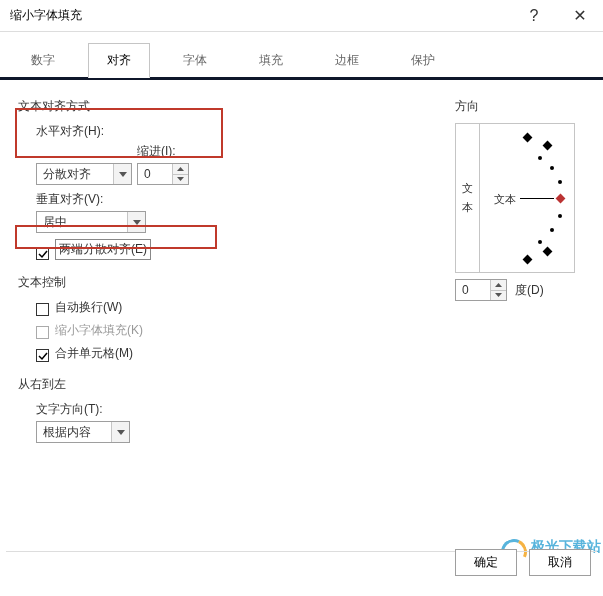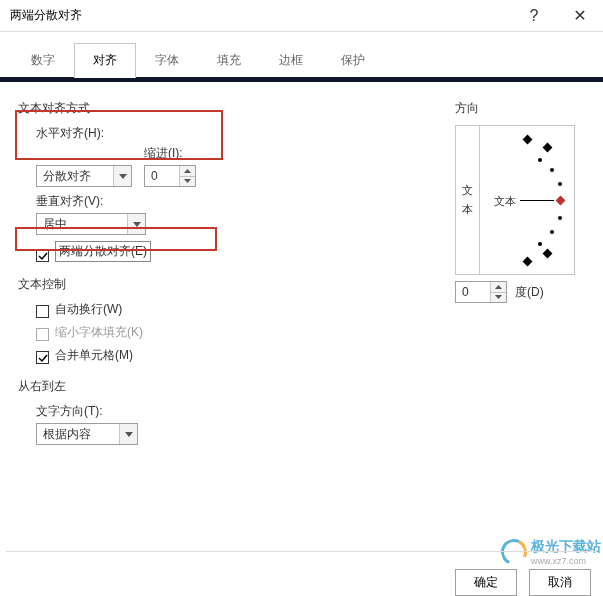--- a/index.html
+++ b/index.html
@@ -2,21 +2,21 @@
 <html><head>
 <meta charset="utf-8">
 <style>
 * { box-sizing: border-box; font-family: "Microsoft YaHei", "SimSun", sans-serif; }
 body { margin: 0; background: #fff; width: 603px; height: 596px; position: relative; overflow: hidden; }
 
 .titlebar { height: 32px; display: flex; align-items: center; border-bottom: 1px solid #ddd; }
 .titlebar .title { font-size: 12px; padding-left: 10px; flex: 1; }
 .titlebar .btn { width: 46px; height: 32px; display: flex; align-items: center; justify-content: center; color: #333; }
 
-.tabs { display: flex; padding: 10px 12px 0 12px; border-bottom: 5px solid #0f172a; }
+.tabs { display: flex; padding: 10px 12px 0 12px; border-bottom: 3px solid #0f172a; gap: 14px; }
 .tab { font-size: 12px; padding: 8px 18px; color: #666; border: 1px solid transparent; position: relative; top: 1px; }
 .tab.active { color: #000; border: 1px solid #c5c5c5; border-bottom: 1px solid #fff; background: #fff; }
 
 .content { padding: 14px 18px 0 18px; font-size: 12px; color: #333; position: relative; }
 
 .left-col { float: left; width: 340px; }
 .right-col { float: right; width: 130px; }
 
 .section-title { margin: 4px 0 8px 0; }
 
@@ -48,35 +48,35 @@
 .orient-left { width: 24px; border-right: 1px solid #c5c5c5; display: flex; flex-direction: column; align-items: center; justify-content: center; gap: 4px; font-size: 11px; }
 .orient-right { flex: 1; position: relative; }
 .dot { position: absolute; width: 4px; height: 4px; background: #000; border-radius: 50%; }
 .diamond { position: absolute; width: 7px; height: 7px; background: #000; transform: rotate(45deg); }
 .diamond.red { background: #b33; }
 .orient-line { position: absolute; height: 1px; background: #000; }
 .orient-text { position: absolute; font-size: 11px; }
 
 .deg-row { display: flex; align-items: center; gap: 8px; }
 
-.footer { position: absolute; bottom: 0; right: 12px; display: flex; align-items: center; gap: 12px; }
+.footer { position: absolute; bottom: 20px; right: 12px; display: flex; align-items: center; gap: 12px; }
 .footer button { font-size: 12px; padding: 4px 18px; border: 1px solid #9e9e9e; background: #fff; }
 
 .watermark { position: absolute; bottom: 30px; right: 2px; display: flex; align-items: center; gap: 4px; opacity: 0.85; pointer-events: none; }
 .wm-circle { width: 26px; height: 26px; border: 3px solid #3ba7d6; border-radius: 50%; border-right-color: #f5a623; border-bottom-color: transparent; transform: rotate(-20deg); }
 .wm-text { color: #3ba7d6; font-size: 14px; font-weight: bold; }
 .wm-sub { color: #999; font-size: 9px; }
 
 hr.sep { border: none; border-top: 1px solid #ddd; margin: 0; position: absolute; bottom: 44px; left: 6px; right: 6px; }
 </style>
 </head>
 <body>
 
 <div class="titlebar">
-  <div class="title">两端分散对齐</div>
+  <div class="title">缩小字体填充</div>
   <div class="btn">?</div>
   <div class="btn">✕</div>
 </div>
 
 <div class="tabs">
   <div class="tab">数字</div>
   <div class="tab active">对齐</div>
   <div class="tab">字体</div>
   <div class="tab">填充</div>
   <div class="tab">边框</div>
@@ -94,21 +94,21 @@
       <span class="label">水平对齐(H):</span>
       <div style="display:flex; align-items:flex-end; gap:2px;">
         <div class="select" style="width:96px;">
           <span class="val">分散对齐</span>
           <span class="arrow">
               <svg width="8" height="5">
                 <path d="M0 0 L8 0 L4 5 Z" fill="#555"></path>
               </svg>
             </span>
         </div>
-        <div style="margin-left:10px;">
+        <div style="margin-left:3px;">
           <span class="label" style="display:block;">缩进(I):</span>
           <div class="spin">
             <span class="val">0</span>
             <span class="spinbtns">
               <div>
                   <svg width="7" height="4">
                     <path d="M0 4 L7 4 L3.5 0 Z" fill="#555"></path>
                   </svg>
                 </div>
               <div>
@@ -159,21 +159,21 @@
             <path d="M1 5 L4 8 L9 2" stroke="#000" stroke-width="1.5" fill="none"></path>
           </svg>
         </span>
       <span>合并单元格(M)</span>
     </div>
 
     <div class="section-title" style="margin-top:14px;">从右到左</div>
 
     <div class="field-row">
       <span class="label">文字方向(T):</span>
-      <div class="select" style="width:102px;">
+      <div class="select" style="width:94px;">
         <span class="val">根据内容</span>
         <span class="arrow">
             <svg width="8" height="5">
               <path d="M0 0 L8 0 L4 5 Z" fill="#555"></path>
             </svg>
           </span>
       </div>
     </div>
   </div>
 

